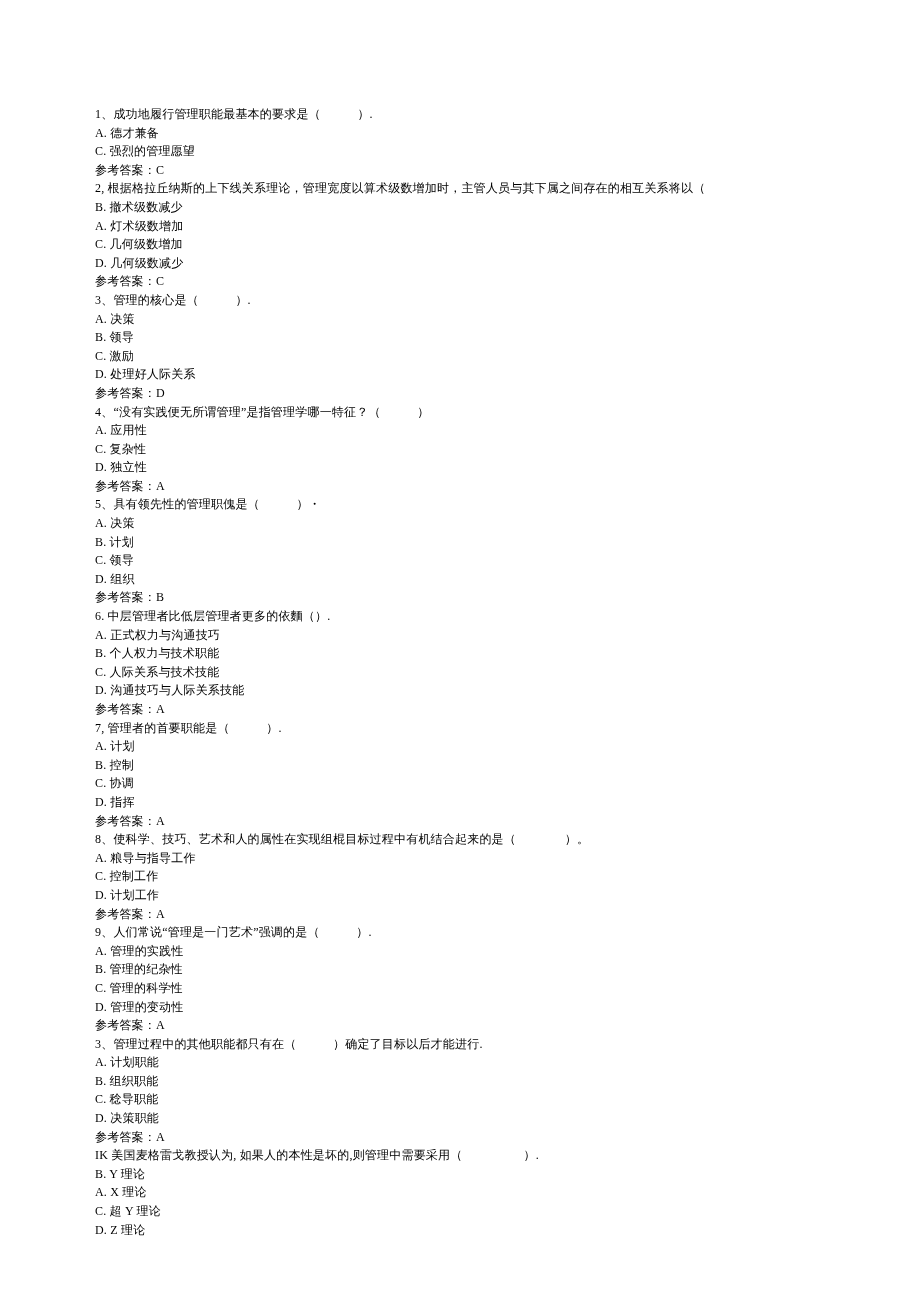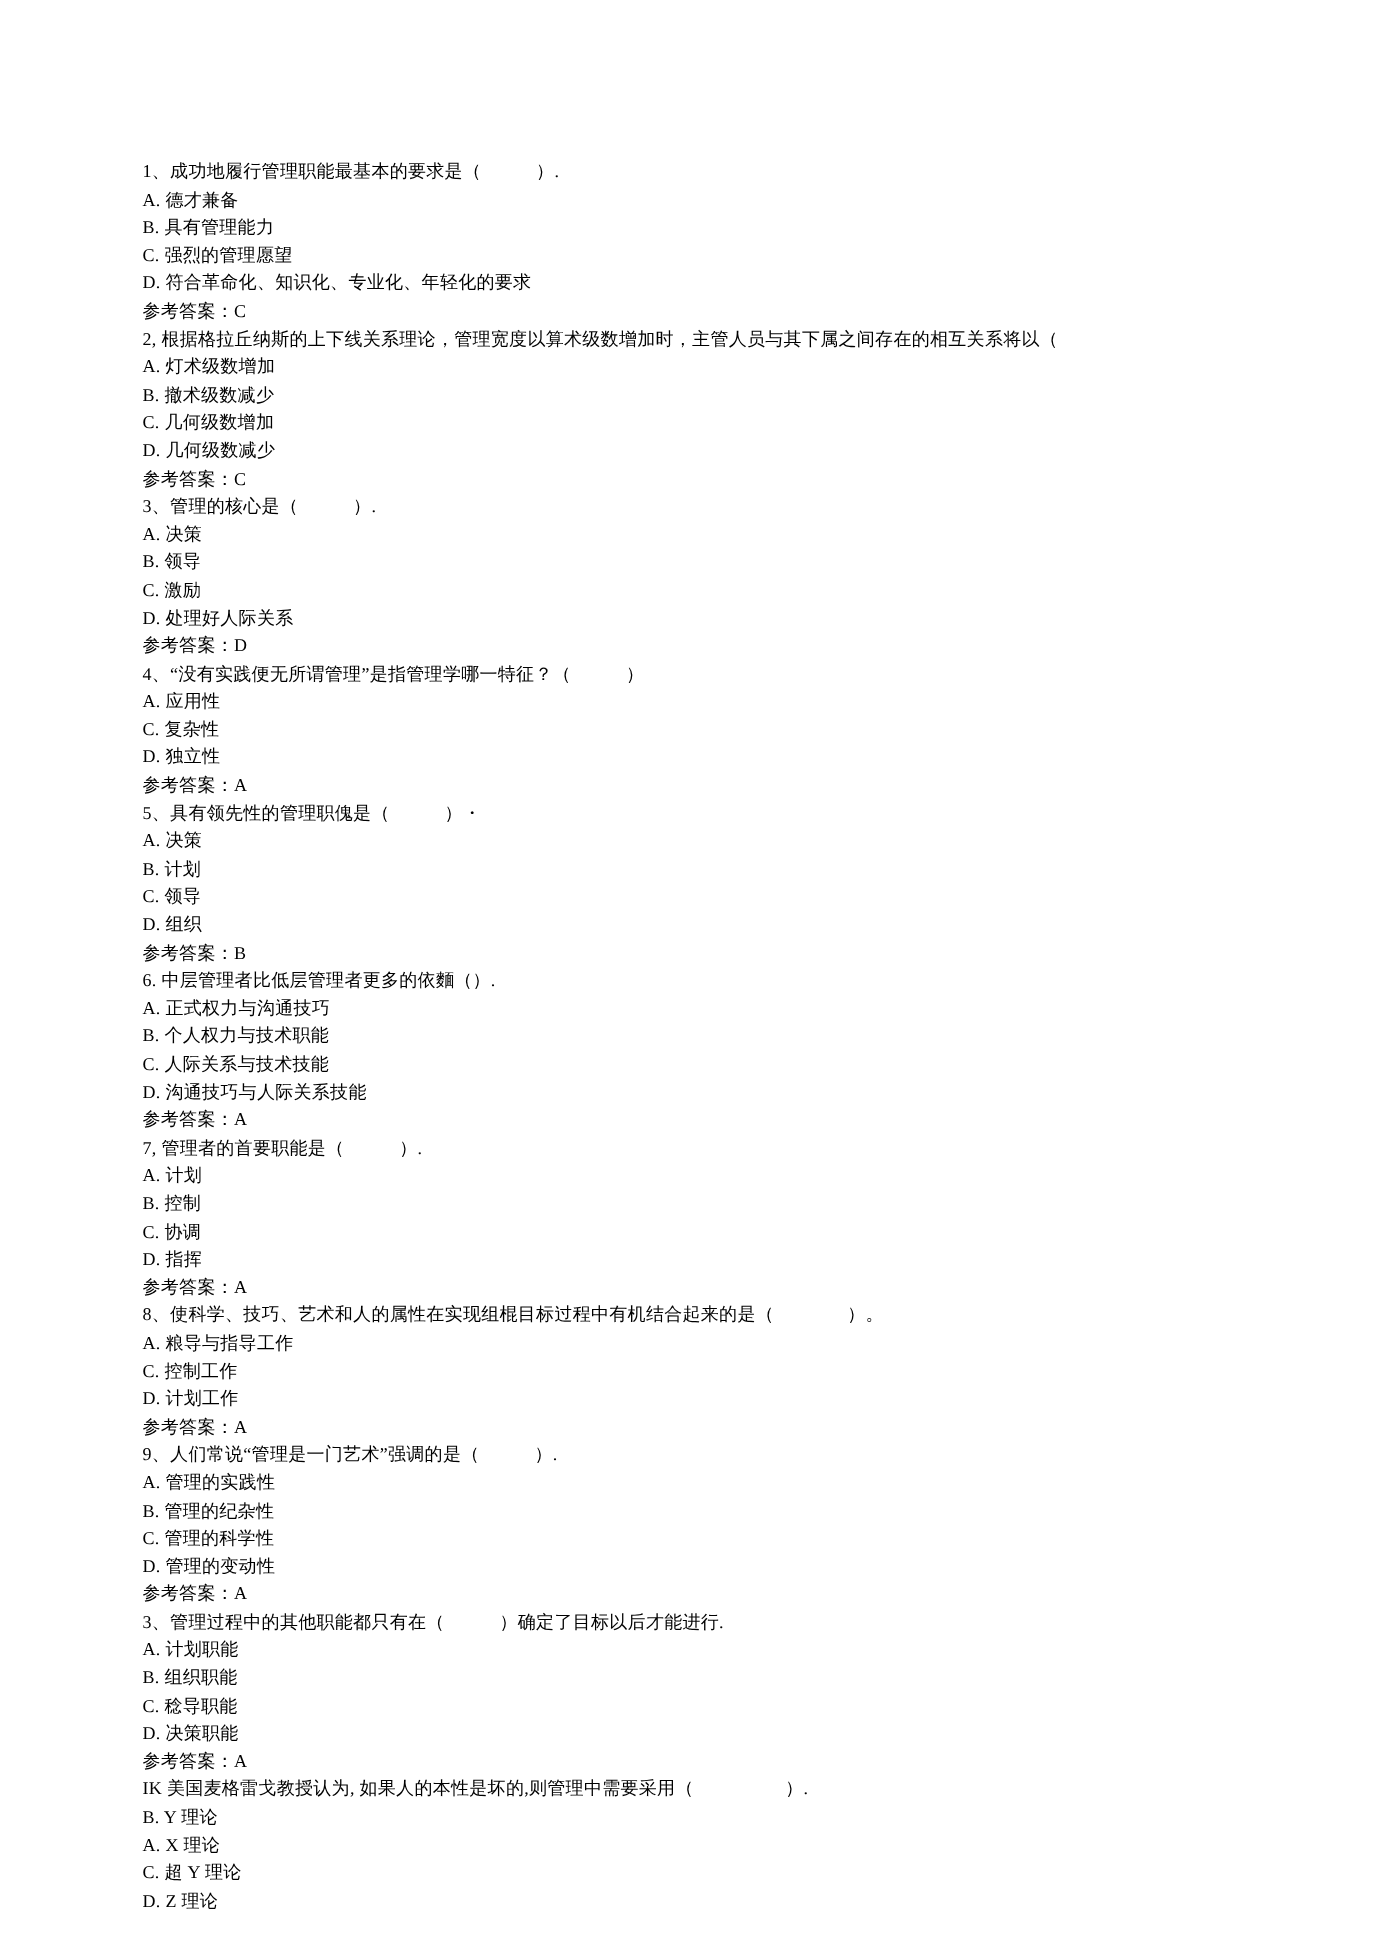--- a/index.html
+++ b/index.html
@@ -20,27 +20,25 @@
       white-space: pre-wrap;
     }
   </style>
 </head>
 <body>
 
 <div class="page">
   <div id="content">
       <div class="line">1、成功地履行管理职能最基本的要求是（　　　）.</div>
       <div class="line">A. 德才兼备</div>
-      <div class="line">B. 具有管理能力</div>
       <div class="line">C. 强烈的管理愿望</div>
-      <div class="line">D. 符合革命化、知识化、专业化、年轻化的要求</div>
       <div class="line">参考答案：C</div>
       <div class="line">2, 根据格拉丘纳斯的上下线关系理论，管理宽度以算术级数增加时，主管人员与其下属之间存在的相互关系将以（</div>
+      <div class="line">B. 撤术级数减少</div>
       <div class="line">A. 灯术级数增加</div>
-      <div class="line">B. 撤术级数减少</div>
       <div class="line">C. 几何级数增加</div>
       <div class="line">D. 几何级数减少</div>
       <div class="line">参考答案：C</div>
       <div class="line">3、管理的核心是（　　　）.</div>
       <div class="line">A. 决策</div>
       <div class="line">B. 领导</div>
       <div class="line">C. 激励</div>
       <div class="line">D. 处理好人际关系</div>
       <div class="line">参考答案：D</div>
       <div class="line">4、“没有实践便无所谓管理”是指管理学哪一特征？（　　　）</div>

